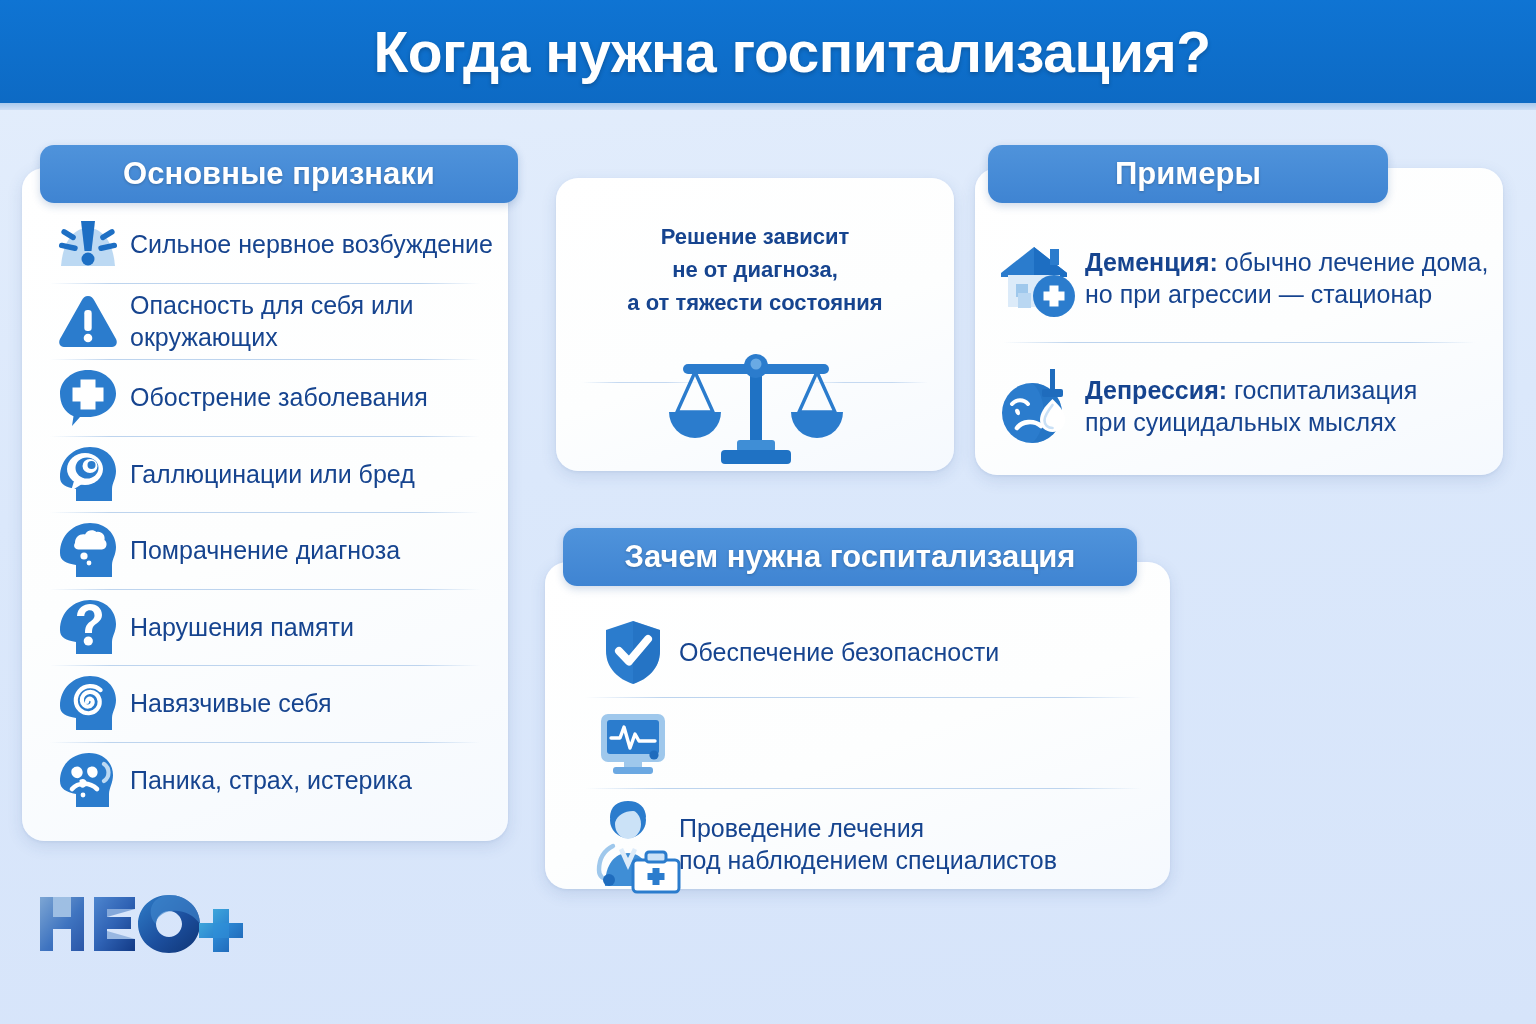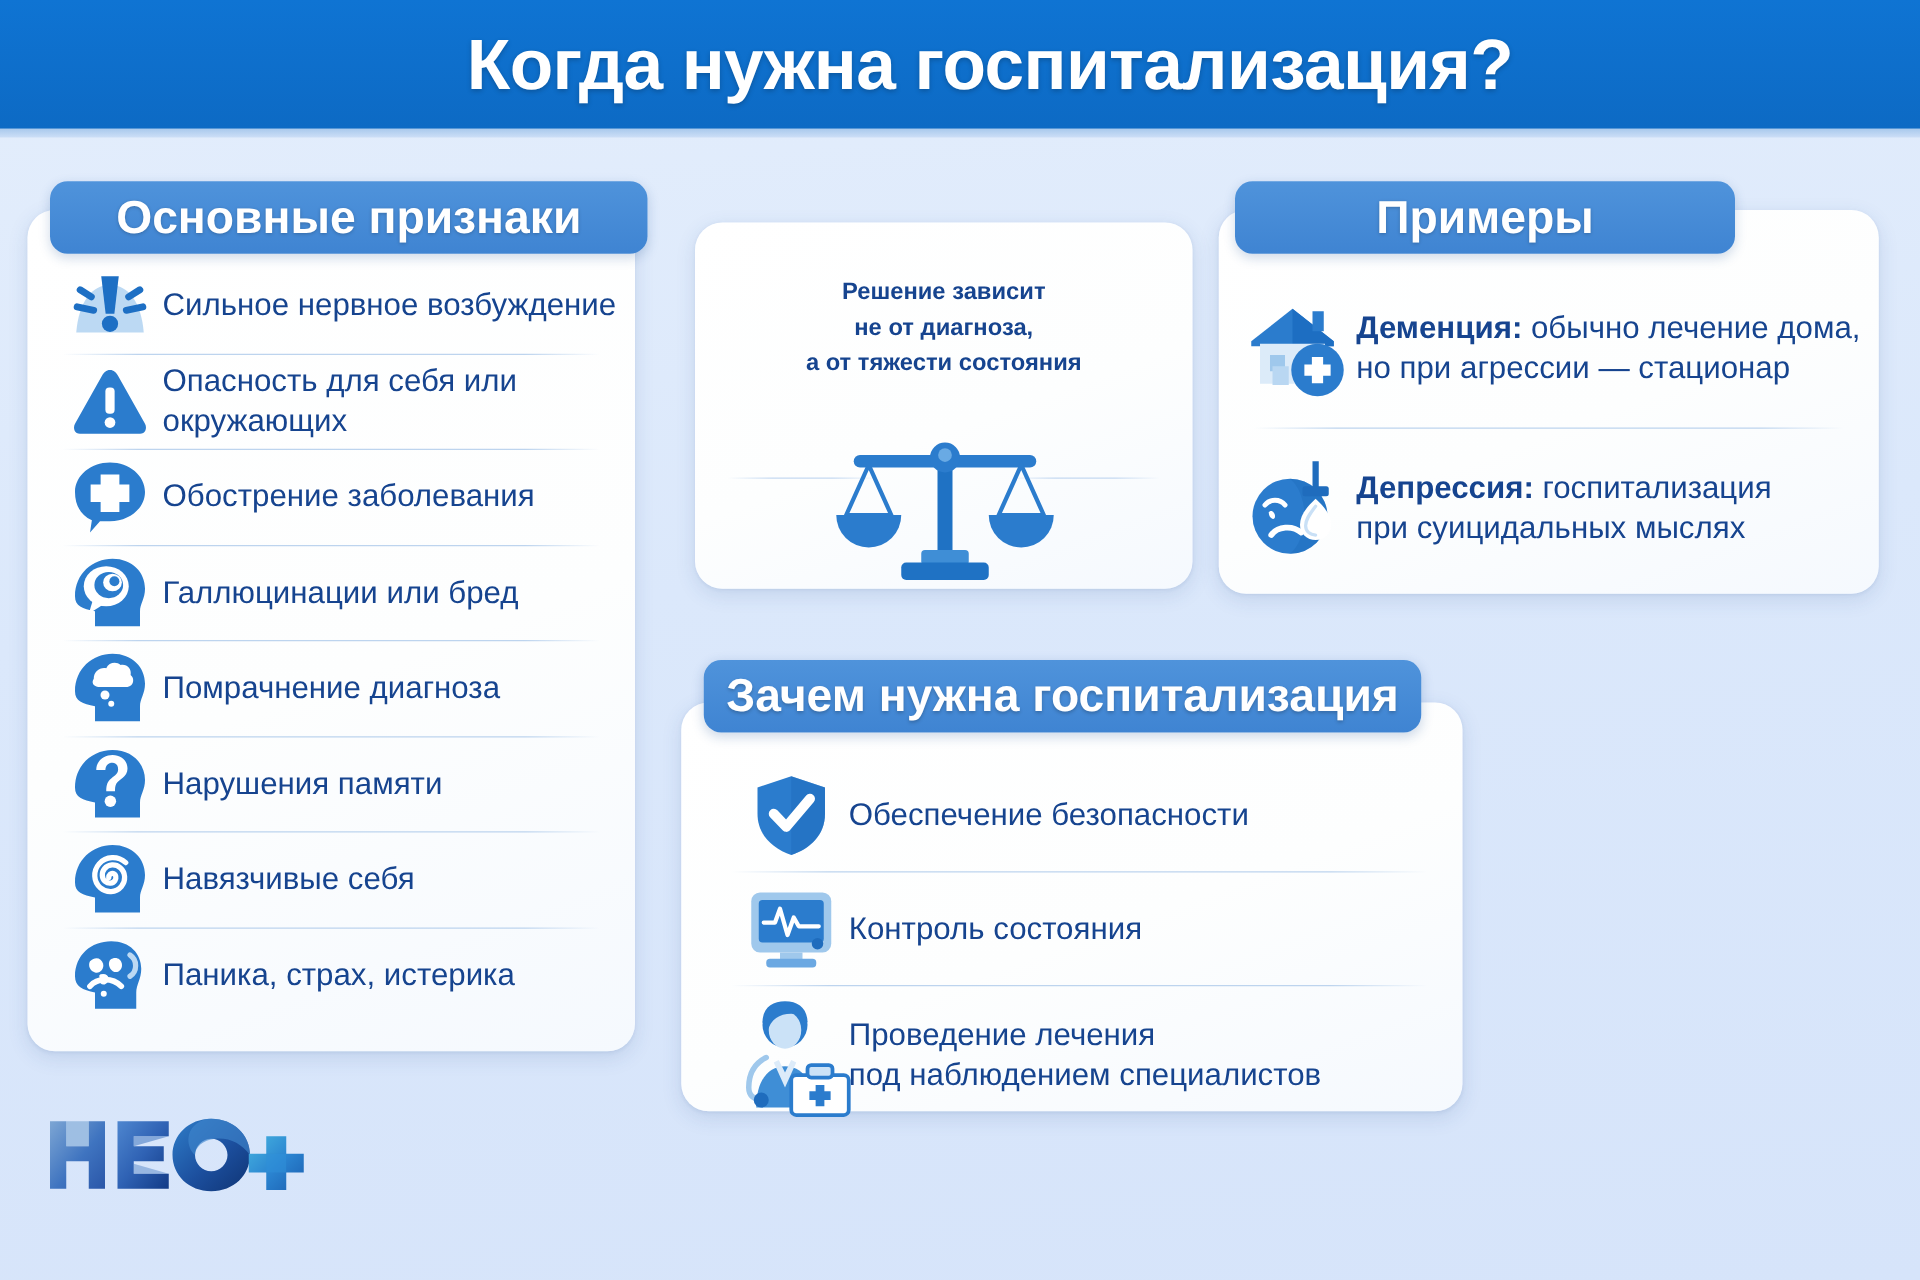--- a/index.html
+++ b/index.html
@@ -58,21 +58,21 @@
     border-radius: 14px;
     display: flex;
     align-items: center;
     justify-content: center;
     box-shadow: 0 3px 9px rgba(30,80,150,0.22);
     z-index: 5;
   }
   .ribbon span {
     color: #ffffff;
     font-weight: bold;
-    font-size: 37px;
+    font-size: 31px;
     text-shadow: 0 1px 3px rgba(0,0,0,0.22);
     white-space: nowrap;
     text-align: center;
   }
 
   
   .rows { position: absolute; left: 0; right: 0; }
   .row {
     display: flex;
     align-items: center;
@@ -107,21 +107,21 @@
   #rows-signs .row-ico { width: 84px; height: 62px; }
   #rows-signs .row-txt { font-size: 25px; }
 
   
   #card-statement { left: 556px; top: 178px; width: 398px; height: 293px; }
   .statement-text {
     position: absolute;
     left: 26px; right: 26px; top: 42px;
     text-align: center;
     color: #16448f;
-    font-size: 19px;
+    font-size: 22px;
     font-weight: bold;
     line-height: 1.5;
   }
   .scales-wrap {
     position: absolute;
     left: 0; right: 0; bottom: 4px;
     display: flex; align-items: flex-end; justify-content: center;
   }
   .scales-rule {
     position: absolute;
@@ -369,21 +369,20 @@
       <div class="row-ico">
         <svg width="72" height="66" viewBox="0 0 72 66">
           <rect x="4" y="4" width="64" height="48" rx="7" fill="#9fc8ec"></rect>
           <rect x="10" y="10" width="52" height="34" rx="3" fill="#2b7ccd"></rect>
           <path d="M14 28 L23 28 L27 17 L33 38 L38 24 L42 31 L58 31" fill="none" stroke="#ffffff" stroke-width="3.4" stroke-linejoin="round" stroke-linecap="round"></path>
           <circle cx="57" cy="45" r="4.6" fill="#1f6cbd"></circle>
           <rect x="27" y="52" width="18" height="7" fill="#9fc8ec"></rect>
           <rect x="16" y="57" width="40" height="7" rx="3" fill="#6ba8e2"></rect>
         </svg>
       </div>
-      <div class="row-txt">Контроль состояния</div>
     </div>
 
     <div class="row">
       <div class="row-ico">
         <svg width="84" height="92" viewBox="0 0 84 92">
           <circle cx="37" cy="22" r="18" fill="#2b7ccd"></circle>
           <ellipse cx="37" cy="26" rx="13" ry="15" fill="#cbe2f7"></ellipse>
           <path d="M19 20 C19 8 27 3 37 3 C48 3 55 9 55 20 C52 17 48 13 42 13 C33 13 27 17 24 24 Z" fill="#2b7ccd"></path>
           <path d="M14 88 C14 66 24 55 37 55 C50 55 60 66 60 88 Z" fill="#3f8ed6"></path>
           <path d="M28 52 L37 72 L46 52 L42 50 L37 60 L32 50 Z" fill="#dcebf9"></path>

